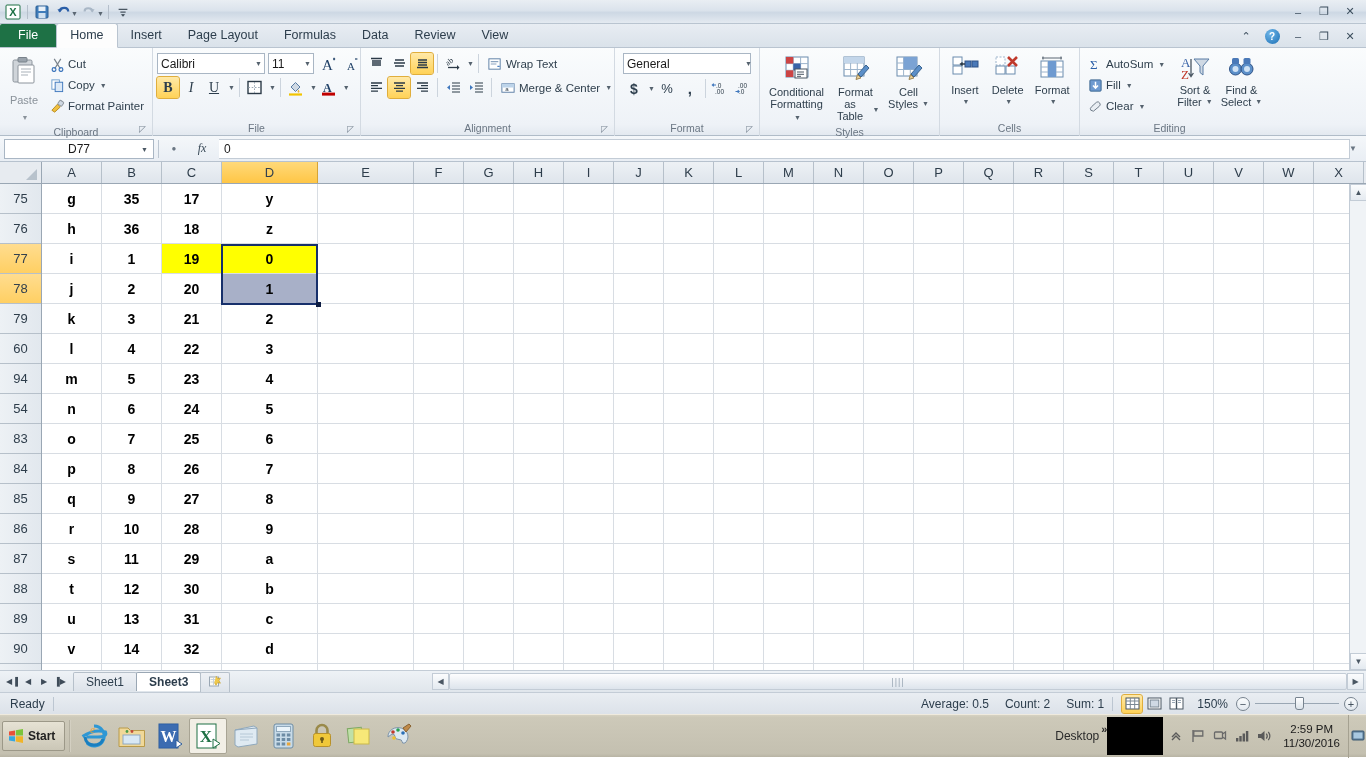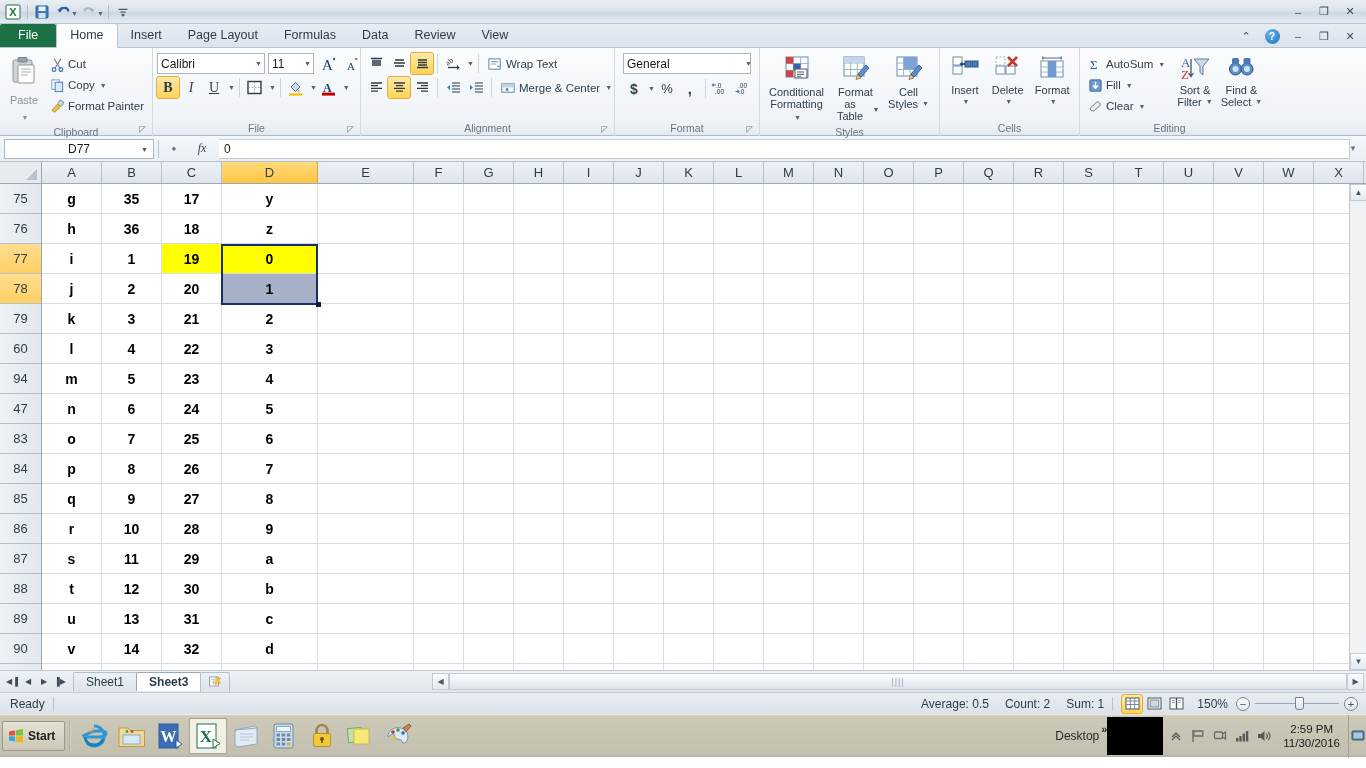--- a/index.html
+++ b/index.html
@@ -626,21 +626,21 @@
   </div>
   <div id="gridbody">
     <div id="rowhdrs">
         <div class="rh">75</div>
         <div class="rh">76</div>
         <div class="rh sel">77</div>
         <div class="rh sel">78</div>
         <div class="rh">79</div>
         <div class="rh">60</div>
         <div class="rh">94</div>
-        <div class="rh">47</div>
+        <div class="rh">54</div>
         <div class="rh">83</div>
         <div class="rh">84</div>
         <div class="rh">85</div>
         <div class="rh">86</div>
         <div class="rh">87</div>
         <div class="rh">88</div>
         <div class="rh">89</div>
         <div class="rh">90</div>
         <div class="rh">91</div>
       </div>

